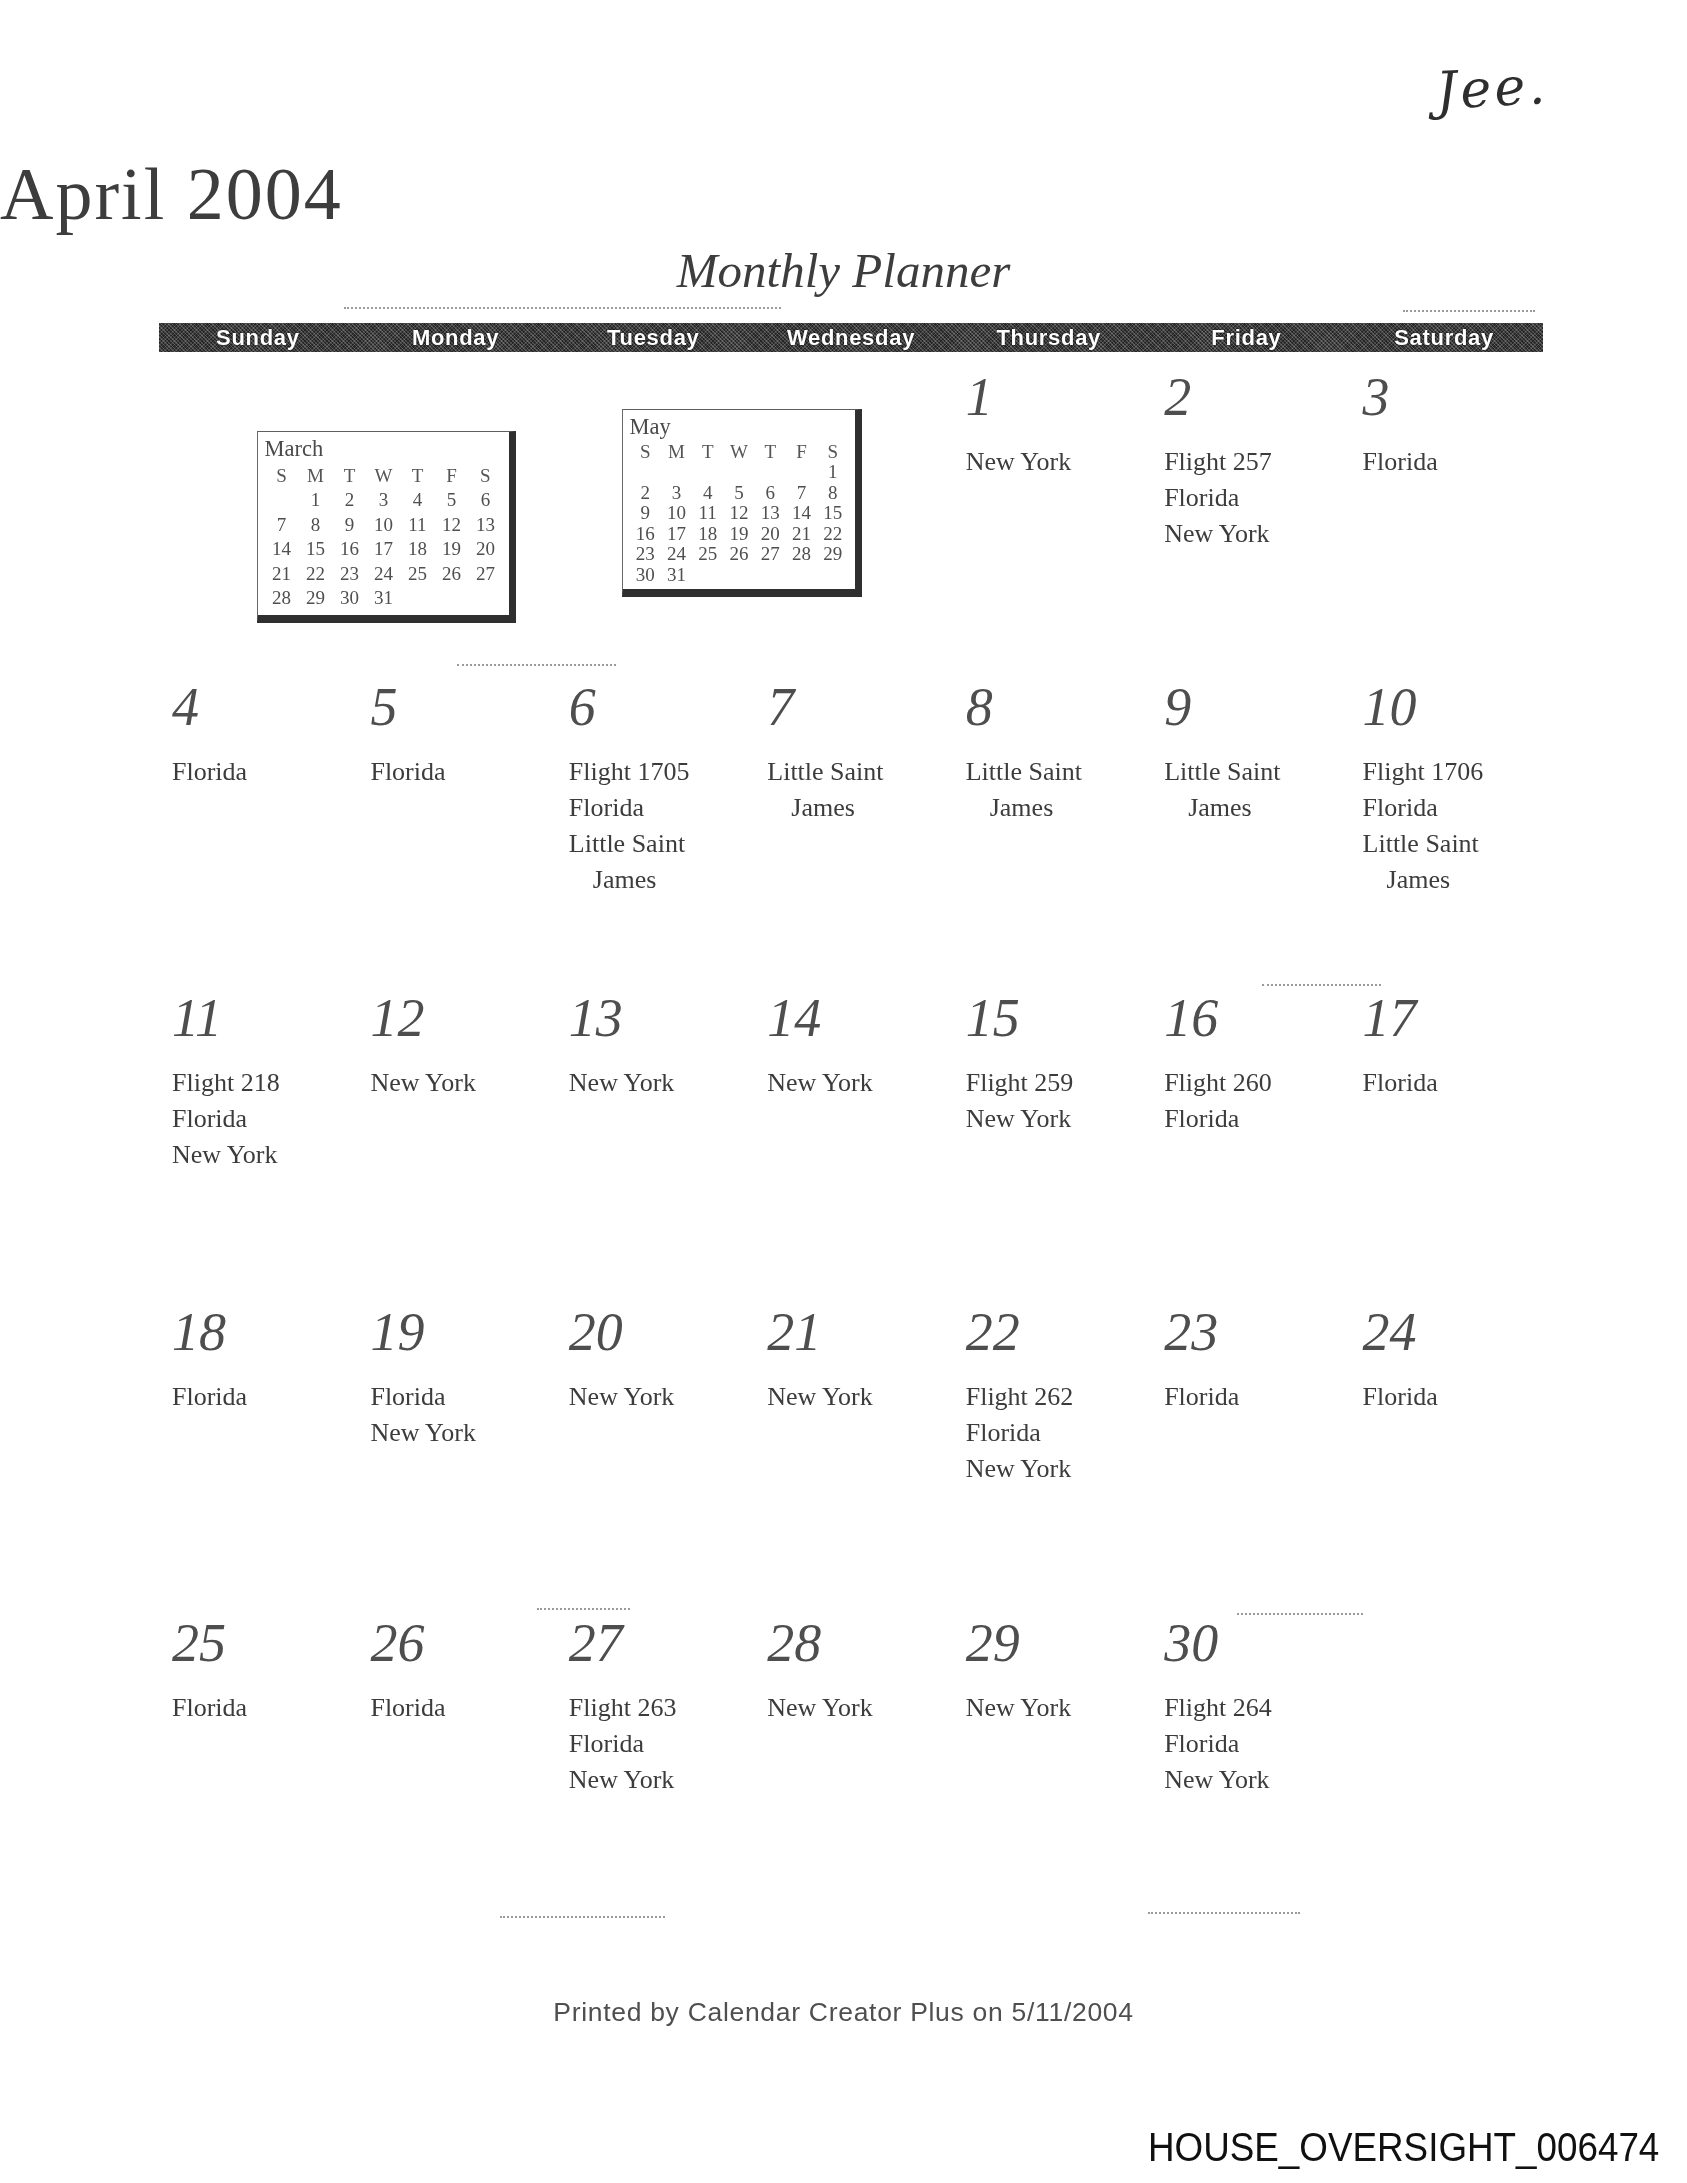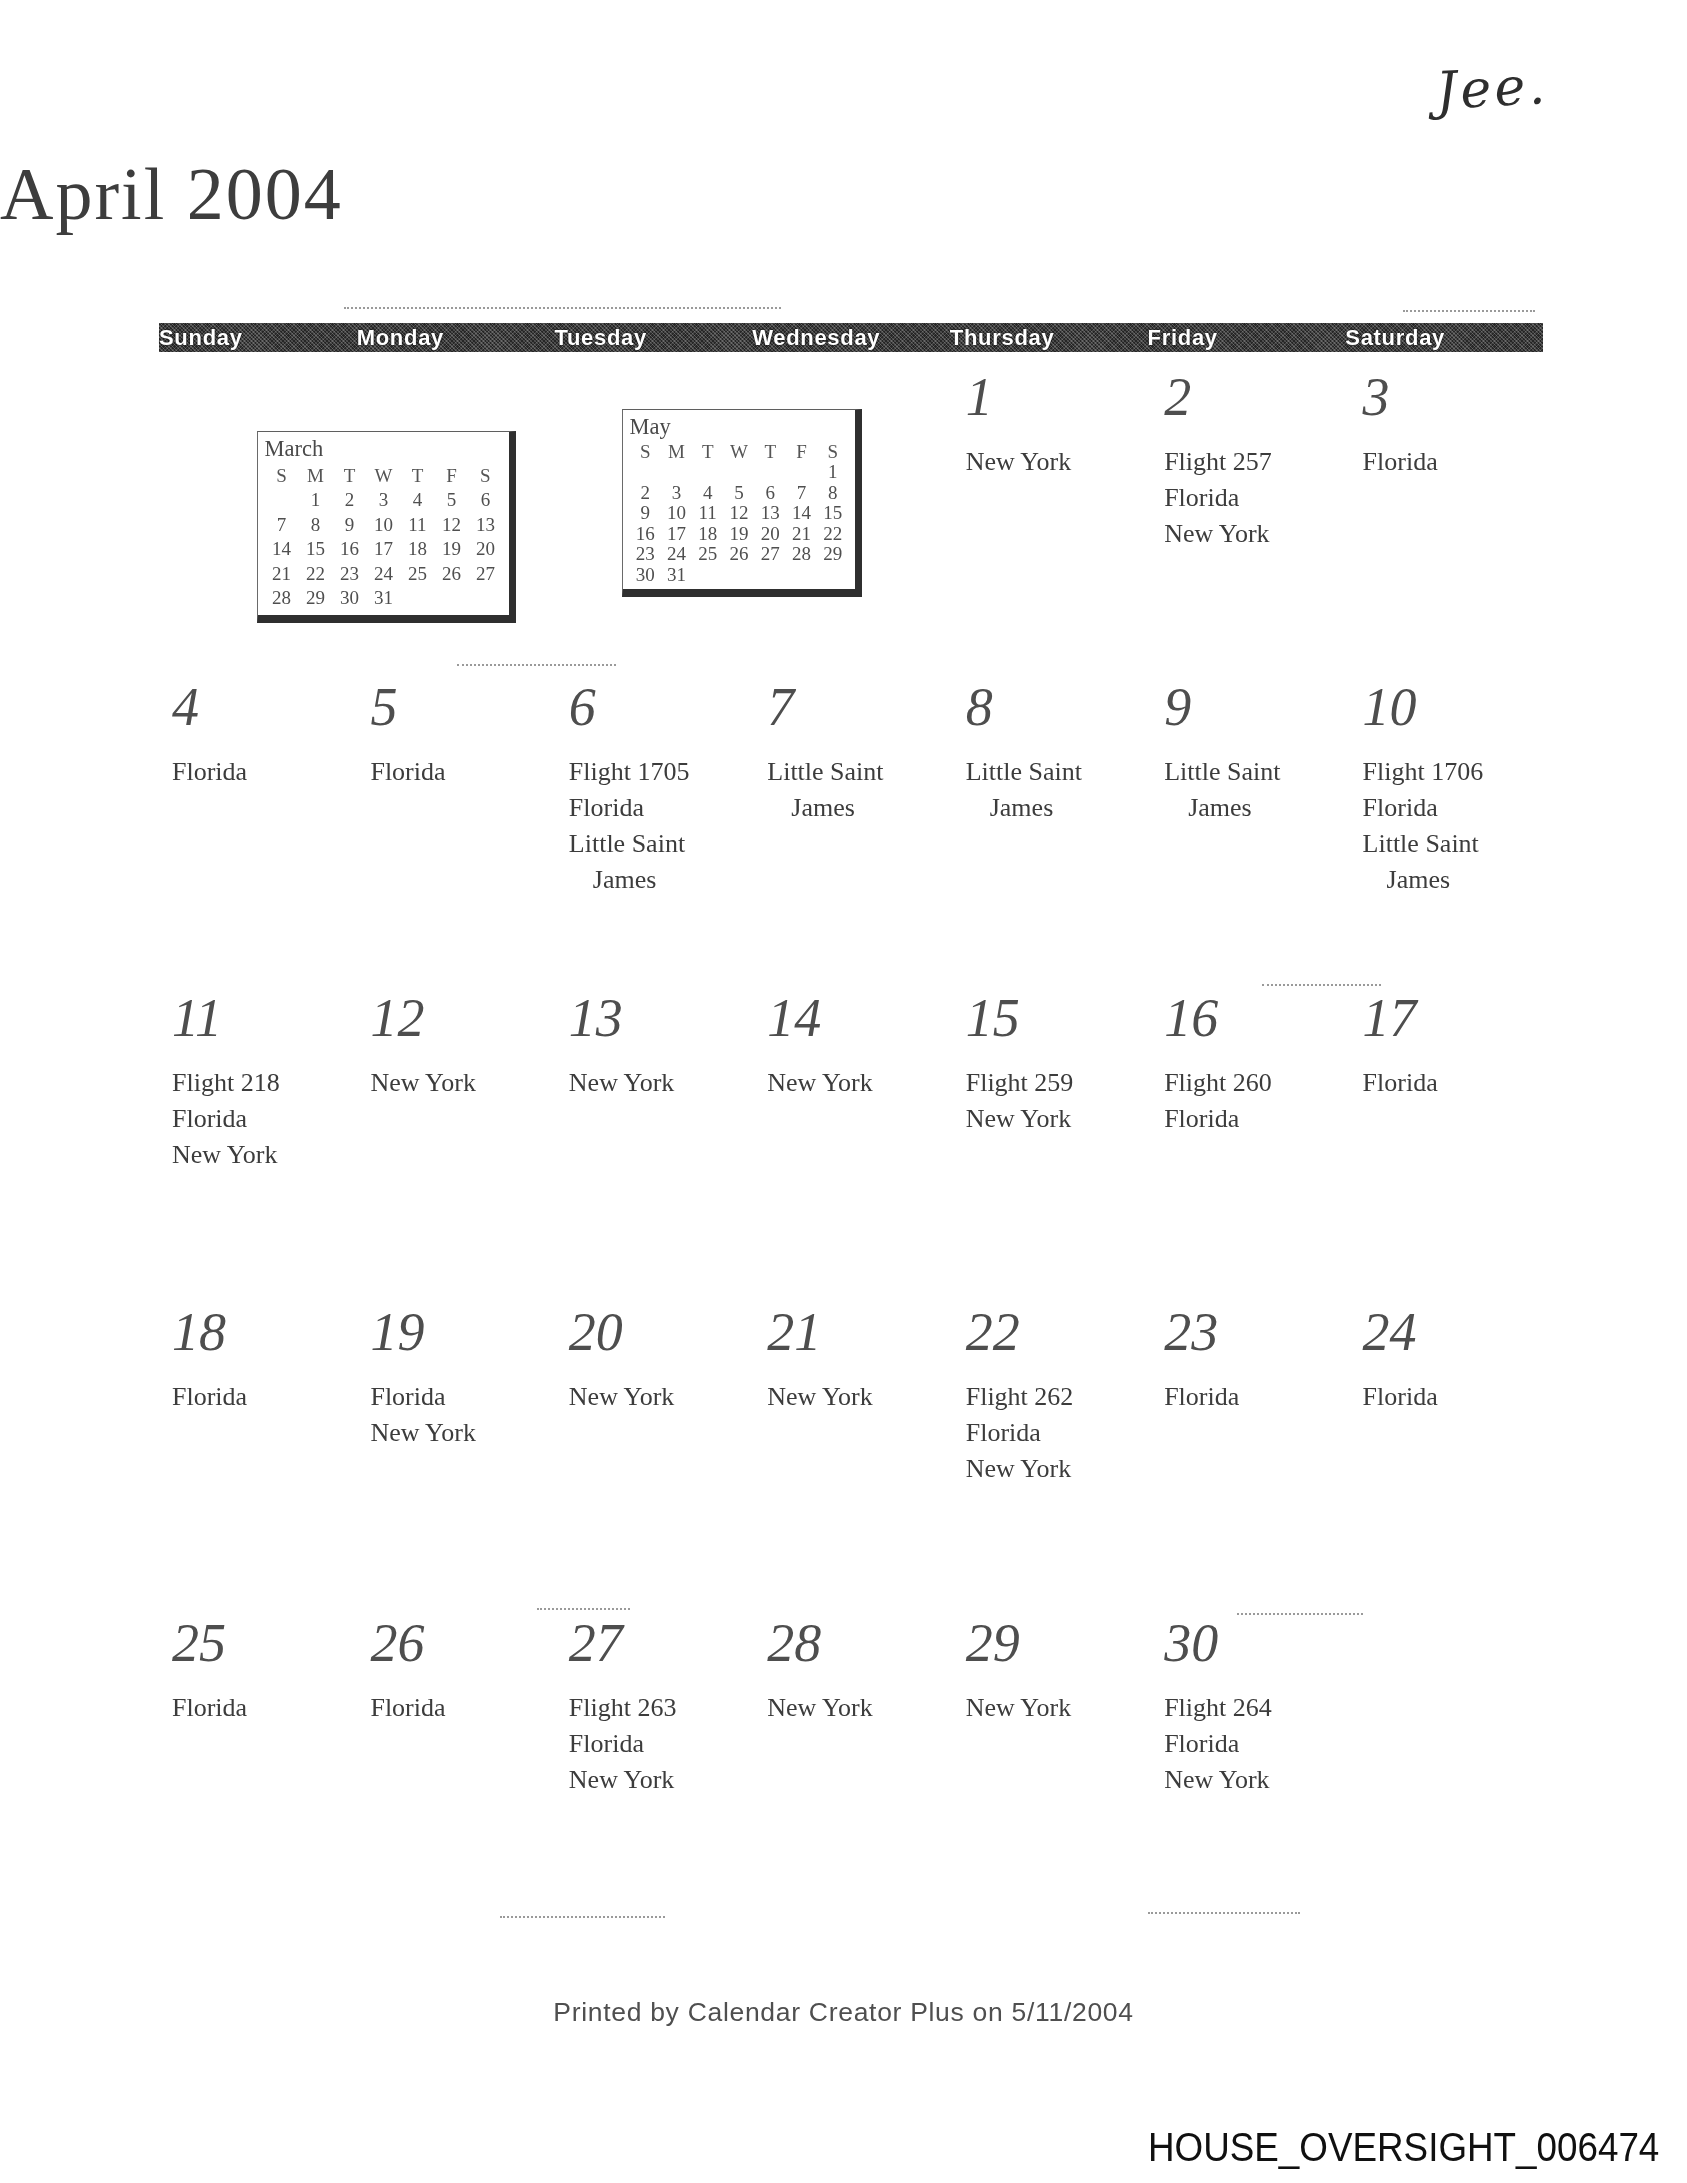--- a/index.html
+++ b/index.html
@@ -17,21 +17,21 @@
   .subtitle{position:absolute;left:0;right:0;top:246px;text-align:center;
             font-style:italic;font-size:49px;color:#3d3d3d;line-height:1;}
 
   
   .weekday-bar{position:absolute;left:159px;top:323px;width:1384px;height:29px;
       display:grid;grid-template-columns:repeat(7,1fr);align-items:center;
       background-color:#262626;
       background-image:
         repeating-linear-gradient(45deg, rgba(255,255,255,.20) 0 1px, transparent 1px 2.6px),
         repeating-linear-gradient(-45deg, rgba(255,255,255,.14) 0 1px, transparent 1px 2.6px);}
-  .weekday-label{color:#ffffff;font-family:"Liberation Sans",sans-serif;
+  .weekday-label{text-align:center;color:#ffffff;font-family:"Liberation Sans",sans-serif;
       font-weight:bold;font-size:22px;text-shadow:0 0 2px #000;letter-spacing:0.7px;}
 
   
   .main-grid{position:absolute;left:152px;top:352px;width:1389px;
       display:grid;grid-template-columns:repeat(7,1fr);
       grid-template-rows:310px 311px 314px 311px 311px;}
   .day-cell{position:relative;padding:16px 4px 0 20px;box-sizing:border-box;}
   .day-number{font-style:italic;font-size:54px;line-height:58px;color:#4e4e4e;}
   .events{margin-top:18px;}
   .event-line{font-size:26px;line-height:36px;color:#3c3c3c;}
@@ -62,20 +62,21 @@
       white-space:nowrap;}
 </style>
 </head>
 <body>
 
 <div class="page">
 
   <div class="annotation">Jee.</div>
 
   <h1 class="title">April 2004</h1>
+  <div class="subtitle">Monthly Planner</div>
 
   <div class="weekday-bar" id="weekdayBar">
       <span class="weekday-label">Sunday</span>
       <span class="weekday-label">Monday</span>
       <span class="weekday-label">Tuesday</span>
       <span class="weekday-label">Wednesday</span>
       <span class="weekday-label">Thursday</span>
       <span class="weekday-label">Friday</span>
       <span class="weekday-label">Saturday</span>
     </div>

